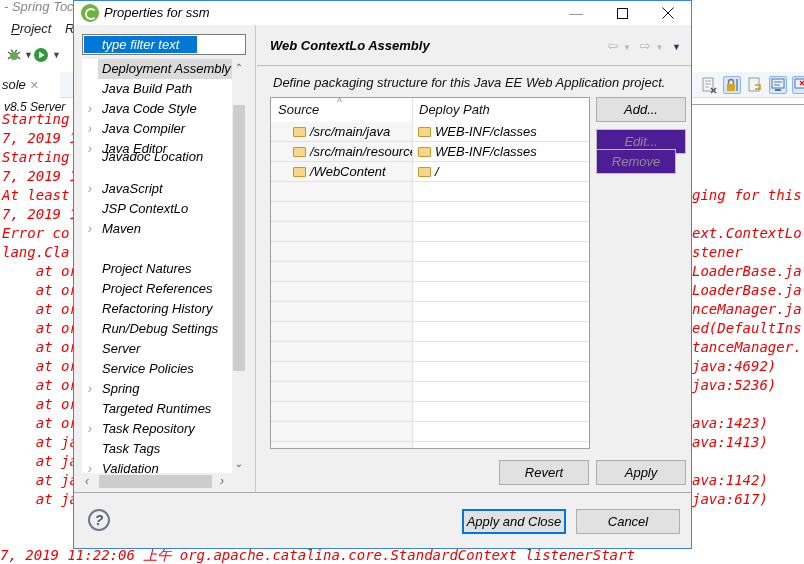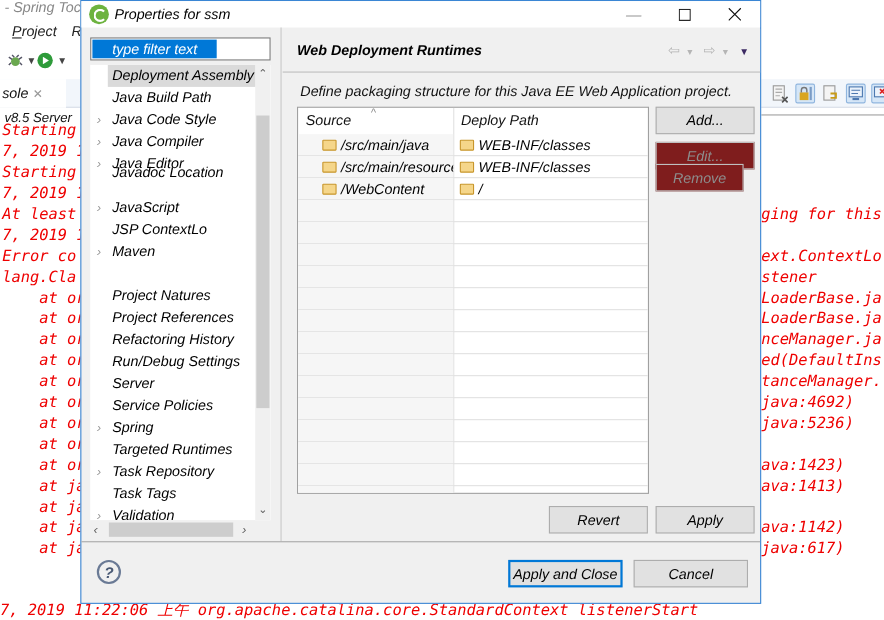--- a/index.html
+++ b/index.html
@@ -64,21 +64,21 @@
   .th.c2 { left: 142px; width: 176px; padding-left: 6px; }
   .sort-ind { position: absolute; left: 66px; top: -7px; color: #888; font-size: 10px; }
   .col-sep { position: absolute; left: 141px; top: 0; width: 1px; height: 352px; background: #e2e2e2; }
   .trow { position: absolute; left: 0; width: 318px; height: 20px; border-bottom: 1px solid #e2e2e2; }
   .tcell { position: absolute; top: 0; height: 19px; font-size: 13px; line-height: 19px; white-space: nowrap; overflow: hidden; color: #000; }
   .tcell.c1 { left: 0; width: 141px; background: #f6f6f6; padding-left: 22px; }
   .tcell.c2 { left: 142px; width: 176px; padding-left: 5px; }
   .folder { display: inline-block; width: 13px; height: 10px; border: 1px solid #c8962c; background: #f5d68a; border-radius: 1px; margin-right: 4px; vertical-align: -1px; position: relative; }
 
   .btn { position: absolute; height: 25px; border: 1px solid #adadad; background: #e1e1e1; font-size: 13px; line-height: 23px; text-align: center; color: #000; }
-  .btn.dis { color: #8d8d8d; background: #7f1d1d; border-color: #bfbfbf; }
+  .btn.dis { color: #8d8d8d; background: #4c1d95; border-color: #bfbfbf; }
   .btn.def { border: 2px solid #0078d7; line-height: 21px; }
 
   .divider-h { position: absolute; left: 0; top: 491px; width: 617px; height: 1px; background: #a8a8a8; }
   .help { position: absolute; left: 14px; top: 508px; width: 22px; height: 22px; border: 2px solid #6a7a95; border-radius: 50%; color: #4a5a75; font-weight: bold; font-size: 14px; line-height: 18px; text-align: center; }
 </style>
 </head>
 <body>
 
 <div id="root">
 
@@ -281,21 +281,21 @@
       </div>
     <div class="hscroll">
       <span class="sarrow2" style="left:3px;">‹</span>
       <div class="hthumb"></div>
       <span class="sarrow2" style="left:138px;">›</span>
     </div>
 
     <div class="divider-v"></div>
 
     <div class="page-head">
-      <span class="page-title">Web Deployment Runtimes</span>
+      <span class="page-title">Web ContextLo Assembly</span>
       <span class="nav-icons">
         <span>⇦</span><span style="font-size:8px;">▼</span>
         <span>⇨</span><span style="font-size:8px;">▼</span>
         <span class="menu-tri" style="font-size:9px;">▼</span>
       </span>
     </div>
 
     <div class="page-desc">Define packaging structure for this Java EE Web Application project.</div>
 
     <div class="table" id="table">

